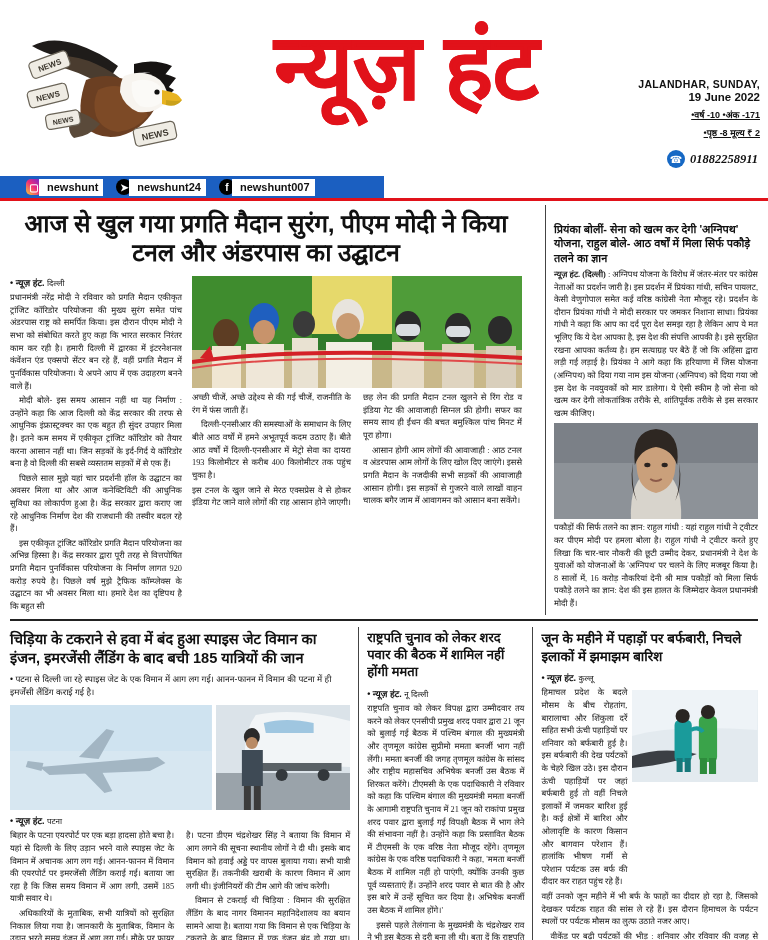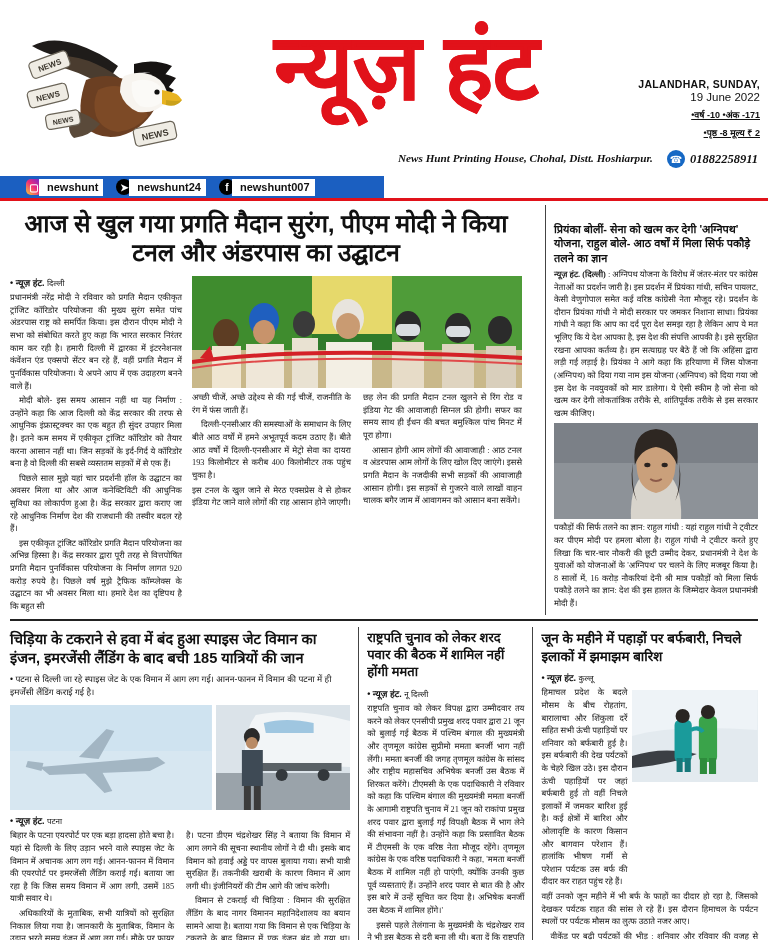--- a/index.html
+++ b/index.html
@@ -59,21 +59,21 @@
   .dateblock {
     position: absolute;
     right: 8px;
     top: 78px;
     width: 160px;
     text-align: right;
     font-family: "Liberation Sans", sans-serif;
     color: #111;
   }
   .dateblock .city { font-size: 10.5px; font-weight: bold; letter-spacing: .3px; }
-  .dateblock .date { font-size: 11.5px; font-weight: normal; margin-top: 1px; }
+  .dateblock .date { font-size: 11.5px; font-weight: bold; margin-top: 1px; }
   .dateblock .meta { font-size: 9px; font-weight: bold; margin-top: 5px; text-decoration: underline; }
   .press-line {
     position: absolute;
     left: 398px;
     top: 152px;
     font-family: "Liberation Serif", serif;
     font-style: italic;
     font-weight: bold;
     font-size: 11.2px;
     color: #111;
@@ -309,21 +309,20 @@
       <div class="main-title">न्यूज़ हंट</div>
     </div>
 
     <div class="dateblock">
       <div class="city">JALANDHAR, SUNDAY,</div>
       <div class="date">19 June 2022</div>
       <div class="meta">•वर्ष -10  •अंक -171</div>
       <div class="meta">•पृष्ठ -8 मूल्य ₹ 2</div>
     </div>
 
-    <div class="press-line">News Hunt Printing House, Chohal, Distt. Hoshiarpur.</div>
 
     <div class="phone-wrap">
       <span class="phone-icon">☎</span>
       <span class="phone-num">01882258911</span>
     </div>
   </div>
 
   <div class="socialbar">
     <div class="social-left">
       <div class="social-item">

